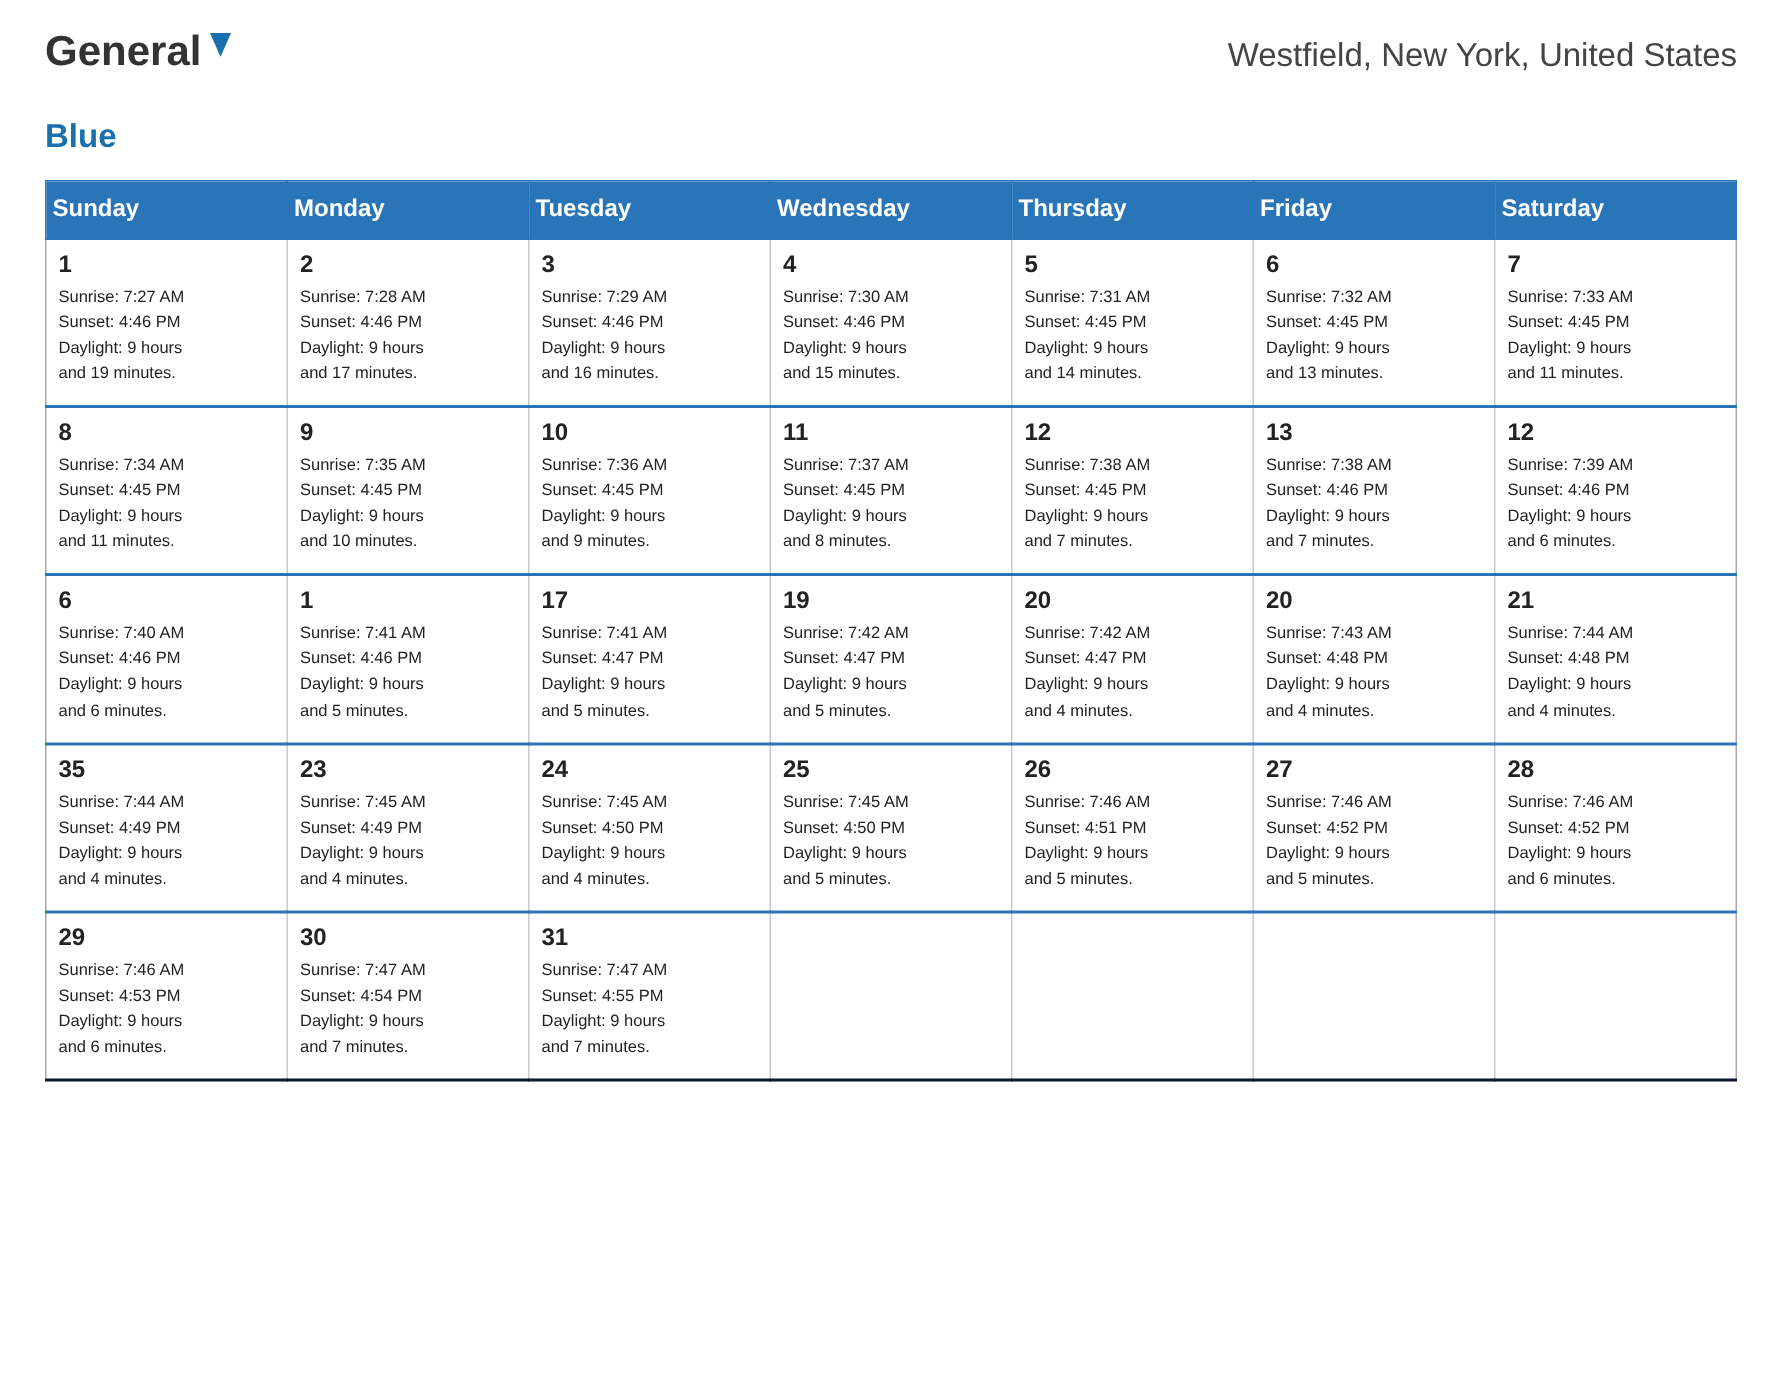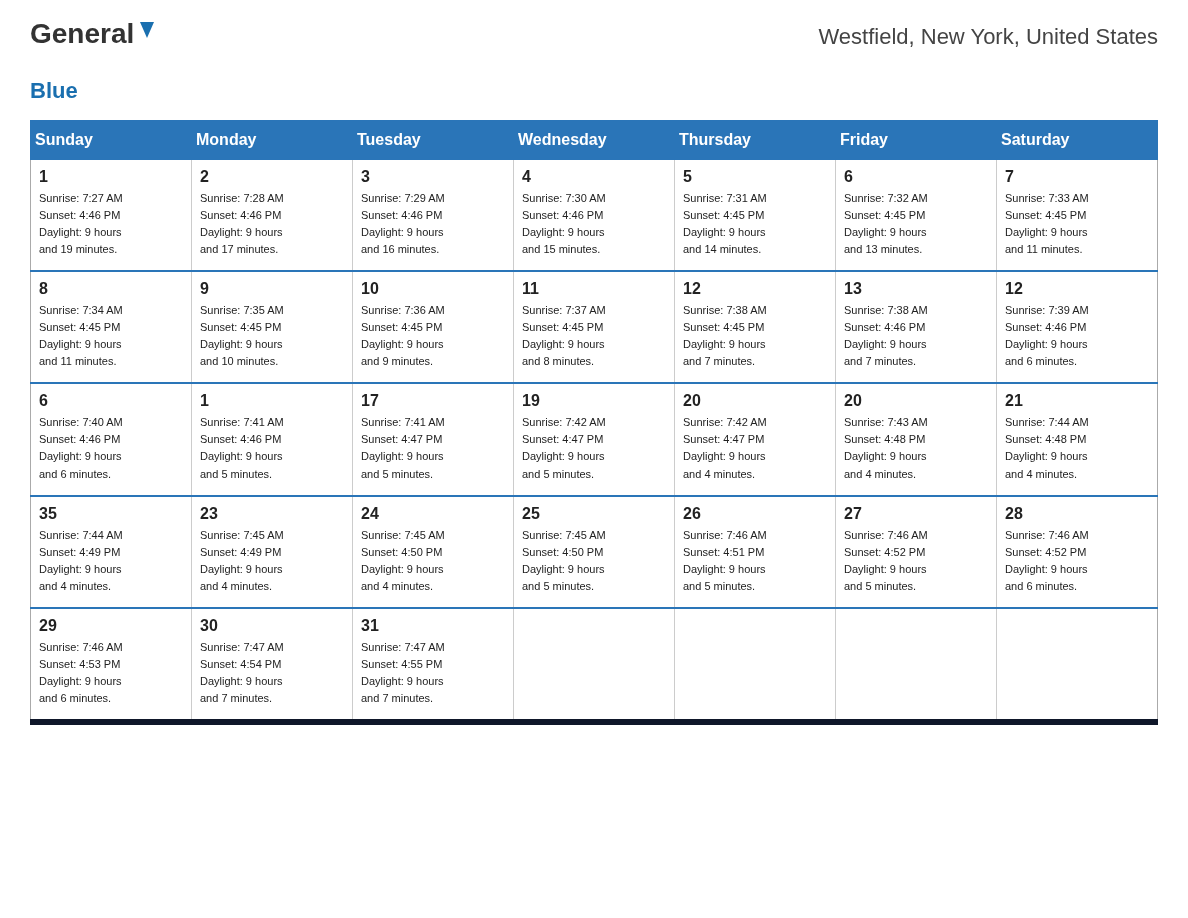--- a/index.html
+++ b/index.html
@@ -90,21 +90,21 @@
     }
     .day-info {
       font-size: 11px;
       line-height: 1.55;
       color: #222;
     }
     .empty-cell {
       background: #fff;
     }
     tbody tr:last-child {
-      border-bottom: 6px solid #0f172a;
+      border-bottom: 2px solid #0f172a;
       margin-top: 28px;
     }
   </style>
 </head>
 <body>
 
 <div class="header">
   <div class="logo">
     <div style="display:flex; align-items:center;">
       <span class="logo-text">General</span>

